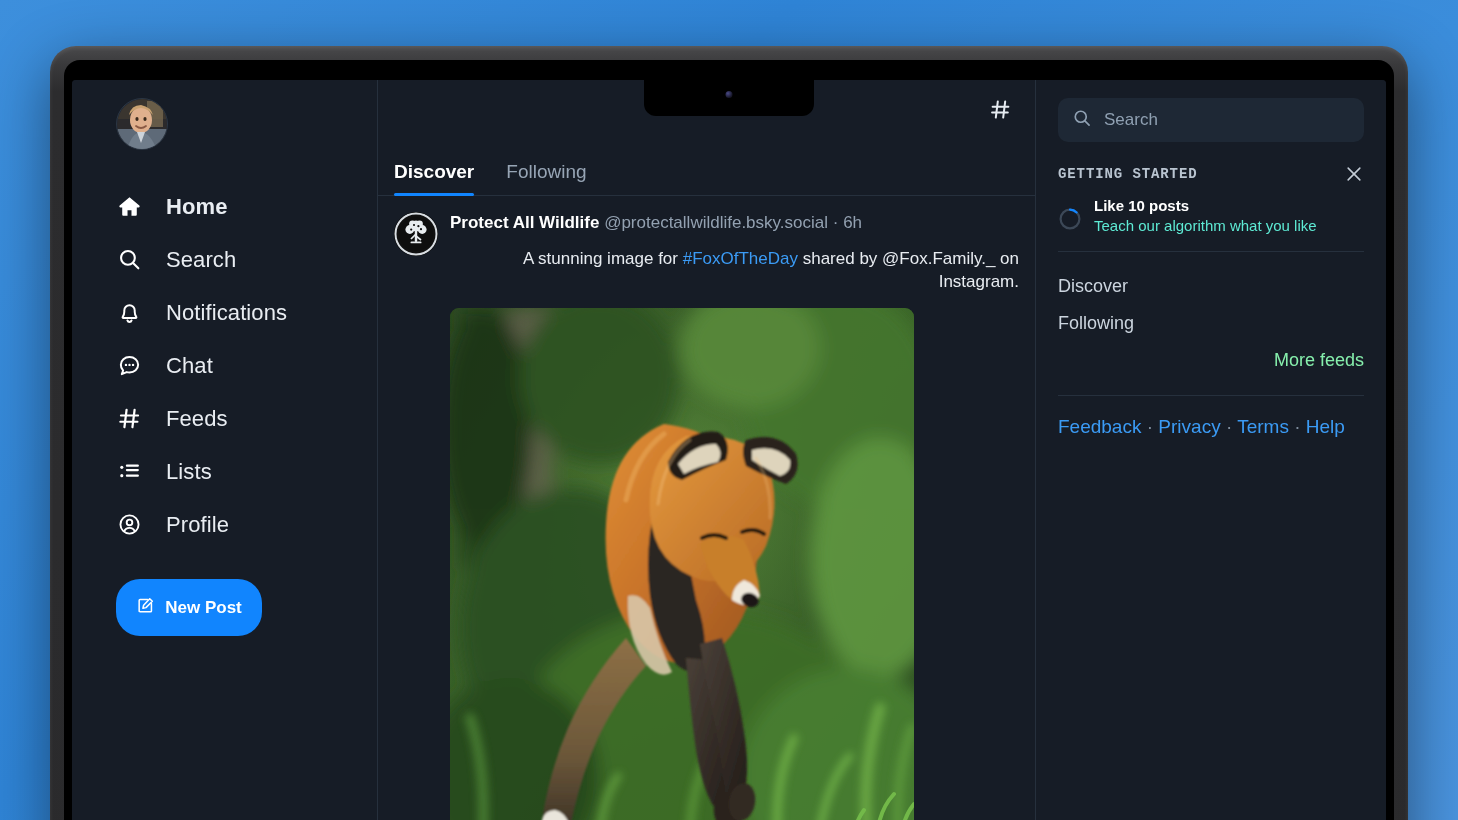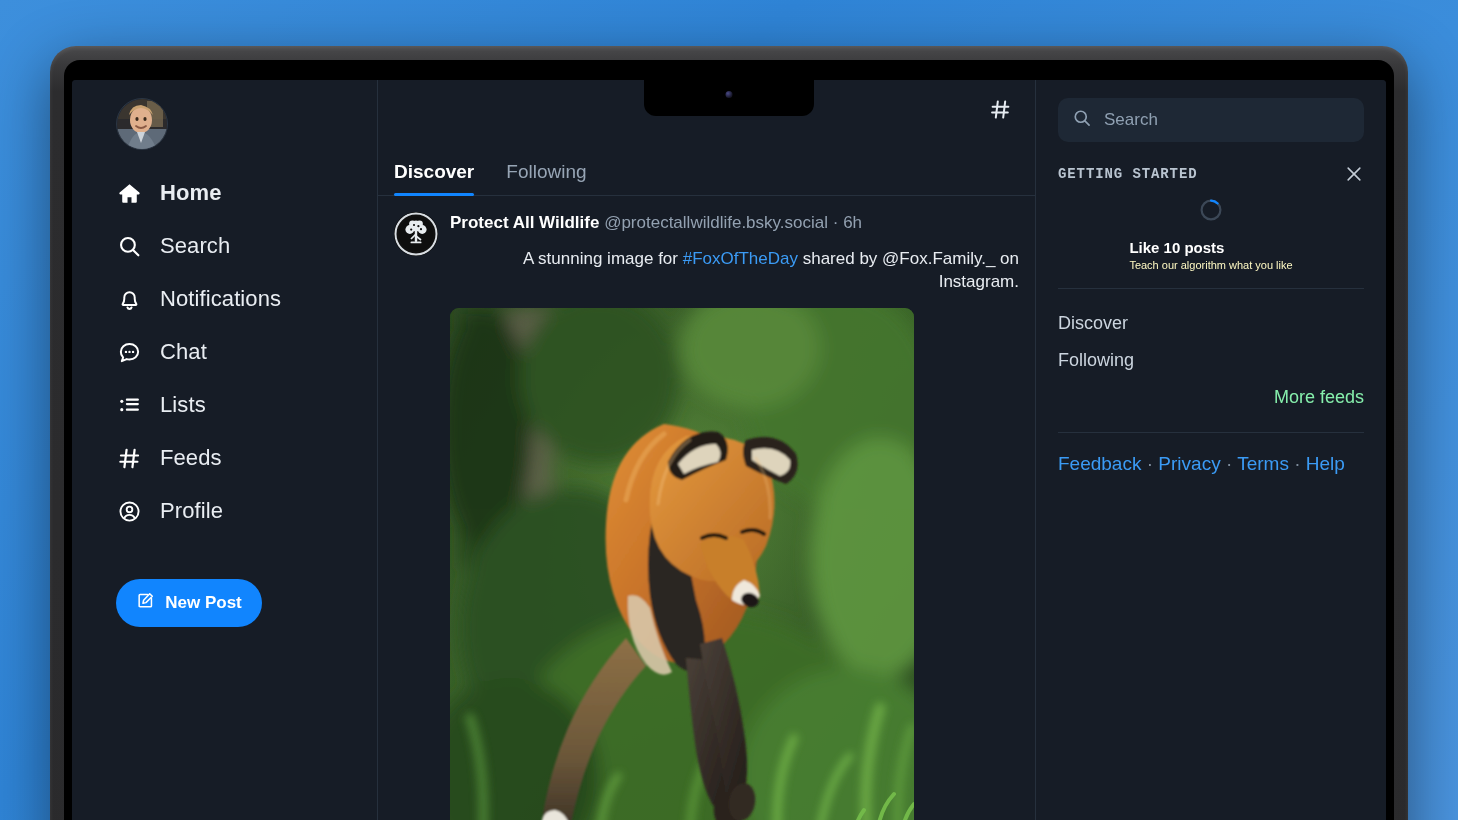--- a/index.html
+++ b/index.html
@@ -75,41 +75,41 @@
   }
   #home-avatar {
     width: 52px; height: 52px;
     border-radius: 50%;
     overflow: hidden;
     border: 1px solid #2b3644;
     background: #222a36;
     margin-bottom: 30px;
   }
   .nav-item {
-    display: flex; 
-    gap: 18px;
+    display: flex; align-items: center;
+    gap: 24px;
     height: 53px;
     cursor: pointer;
     color: #e9edf2;
   }
   .nav-item .nav-icon {
     width: 26px; height: 26px;
     flex: 0 0 26px;
     display: flex; align-items: center; justify-content: center;
   }
   .nav-item .nav-label {
     font-size: 22px;
     letter-spacing: 0.1px;
   }
   .nav-item.active .nav-label { font-weight: bold; }
   .nav-icon svg { display: block; }
 
   #new-post-btn {
     margin-top: 28px;
-    height: 48px;
+    height: 57px;
     width: 146px;
     border-radius: 24px;
     background: #1185fe;
     color: #fff;
     display: flex; align-items: center; justify-content: center;
     gap: 10px;
     cursor: pointer;
     border: none;
     font-size: 17px;
     font-weight: bold;
@@ -224,24 +224,24 @@
   #gs-section { margin-top: 22px; }
   #gs-head {
     display: flex; align-items: center; justify-content: space-between;
     margin-bottom: 12px;
   }
   #gs-title {
     font-size: 14px; letter-spacing: 0.9px;
     color: #b9c4d0; font-weight: bold; font-family: Liberation Mono, monospace;
   }
   #gs-close { cursor: pointer; width: 20px; height: 20px; }
-  .gs-item { display: flex; gap: 12px; align-items: center; margin-bottom: 12px; flex-direction: column; }
+  .gs-item { display: flex; gap: 12px; align-items: flex-end; margin-bottom: 12px; }
   .gs-ring { flex: 0 0 24px; margin-top: 2px; }
   .gs-item-title { font-size: 15px; font-weight: bold; color: #fff; line-height: 1.3; }
-  .gs-item-sub { font-size: 11px; color: #fef9c3; line-height: 1.3; }
+  .gs-item-sub { font-size: 15px; color: #5eead4; line-height: 1.3; }
 
   .rail-sep { height: 1px; background: #26303d; margin: 16px 0; }
   .feed-link {
     font-size: 18px; color: #ccd5df;
     padding: 8px 0; cursor: pointer;
   }
   .feed-link.more { color: #86efac; text-align: right; }
   #footer-links {
     font-size: 19px; color: #3b9bf5;
     padding-top: 4px;
@@ -321,43 +321,43 @@
               <svg viewBox="0 0 24 24" width="25" height="25" fill="none" stroke="#fff" stroke-width="1.9">
                 <path d="M20.3 11.3c0 4.2-3.7 7.4-8.3 7.4-.95 0-1.86-.13-2.7-.38L4.6 20.3l1.3-3.5A7.1 7.1 0 0 1 3.7 11.3C3.7 7.1 7.4 3.9 12 3.9s8.3 3.2 8.3 7.4z" stroke-linejoin="round"></path>
                 <circle cx="8.6" cy="11.4" r="1.15" fill="#fff" stroke="none"></circle>
                 <circle cx="12" cy="11.4" r="1.15" fill="#fff" stroke="none"></circle>
                 <circle cx="15.4" cy="11.4" r="1.15" fill="#fff" stroke="none"></circle>
               </svg>
             </span>
             <span class="nav-label" data-name="sidebar-item-label">Chat</span>
           </div>
 
+          <div class="nav-item" data-name="sidebar-item-feeds">
+            <span class="nav-icon" data-name="hash-icon">
+              <svg viewBox="0 0 24 24" width="25" height="25" fill="none" stroke="#fff" stroke-width="2.1" stroke-linecap="round">
+                <line x1="9.2" y1="3.6" x2="7.1" y2="20.4"></line>
+                <line x1="16.9" y1="3.6" x2="14.8" y2="20.4"></line>
+                <line x1="3.8" y1="9.1" x2="20.2" y2="9.1"></line>
+                <line x1="3.2" y1="15.1" x2="19.6" y2="15.1"></line>
+              </svg>
+            </span>
+            <span class="nav-label" data-name="sidebar-item-label">Feeds</span>
+          </div>
+
           <div class="nav-item" data-name="sidebar-item-lists">
             <span class="nav-icon" data-name="list-icon">
               <svg viewBox="0 0 24 24" width="25" height="25" fill="none" stroke="#fff" stroke-width="2.1" stroke-linecap="round">
                 <circle cx="4.6" cy="8" r="1.5" fill="#fff" stroke="none"></circle>
                 <circle cx="4.6" cy="16" r="1.5" fill="#fff" stroke="none"></circle>
                 <line x1="9.5" y1="6.4" x2="20" y2="6.4"></line>
                 <line x1="9.5" y1="10.6" x2="20" y2="10.6"></line>
                 <line x1="9.5" y1="16" x2="20" y2="16"></line>
               </svg>
             </span>
             <span class="nav-label" data-name="sidebar-item-label">Lists</span>
-          </div>
-
-          <div class="nav-item" data-name="sidebar-item-feeds">
-            <span class="nav-icon" data-name="hash-icon">
-              <svg viewBox="0 0 24 24" width="25" height="25" fill="none" stroke="#fff" stroke-width="2.1" stroke-linecap="round">
-                <line x1="9.2" y1="3.6" x2="7.1" y2="20.4"></line>
-                <line x1="16.9" y1="3.6" x2="14.8" y2="20.4"></line>
-                <line x1="3.8" y1="9.1" x2="20.2" y2="9.1"></line>
-                <line x1="3.2" y1="15.1" x2="19.6" y2="15.1"></line>
-              </svg>
-            </span>
-            <span class="nav-label" data-name="sidebar-item-label">Feeds</span>
           </div>
 
           <div class="nav-item" data-name="sidebar-item-profile">
             <span class="nav-icon" data-name="person-circle-icon">
               <svg viewBox="0 0 24 24" width="25" height="25" fill="none" stroke="#fff" stroke-width="1.8">
                 <circle cx="12" cy="12" r="8.7"></circle>
                 <circle cx="12" cy="10" r="2.7"></circle>
                 <path d="M6.9 18.6c.9-2.2 2.8-3.4 5.1-3.4s4.2 1.2 5.1 3.4" stroke-linecap="round"></path>
               </svg>
             </span>

